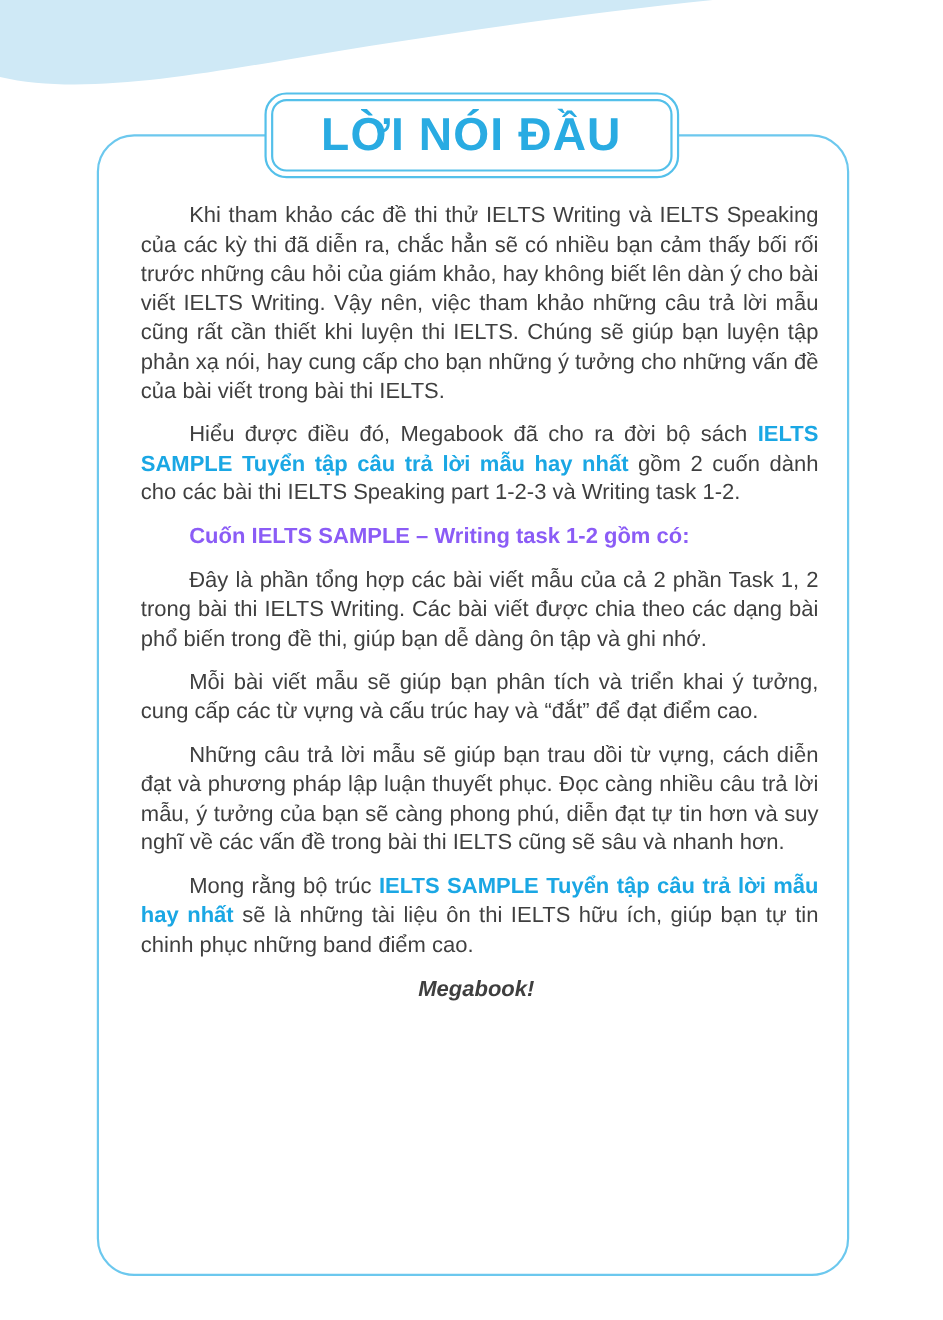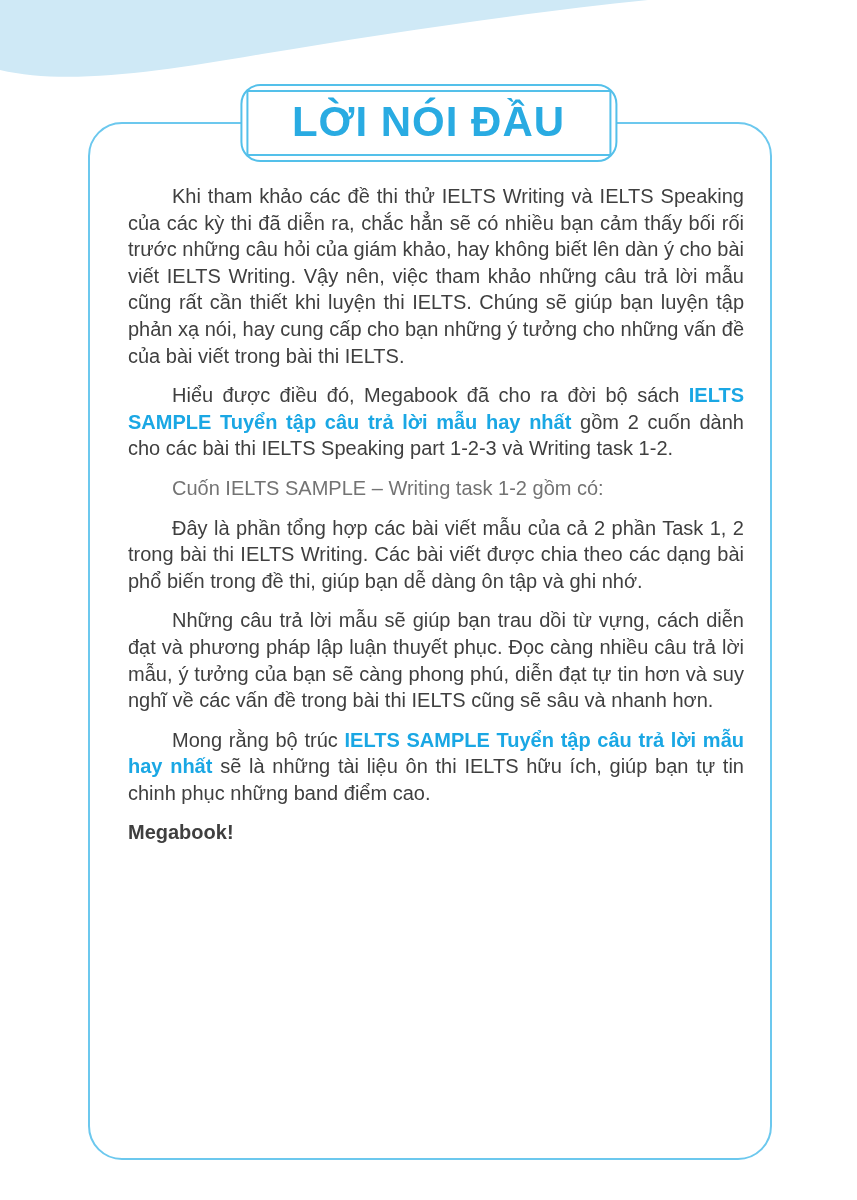--- a/index.html
+++ b/index.html
@@ -27,21 +27,21 @@
     left:50%; top:84px;
     transform:translateX(-50%);
     background:#ffffff;
     border:2px solid #54c0ea;
     border-radius:20px;
     padding:4px;
     z-index:3;
   }
   .titlebox-inner {
     border:2px solid #54c0ea;
-    border-radius:2px;
+    border-radius:14px;
     padding:7px 44px 9px 44px;
   }
   .title {
     font-size:42px;
     font-weight:bold;
     color:#29abe2;
     letter-spacing:1px;
     white-space:nowrap;
     line-height:1.1;
   }
@@ -51,23 +51,24 @@
     width:616px;
     z-index:2;
     color:#3f3f3f;
     font-size:20px;
     line-height:1.33;
     text-align:justify;
   }
   .content p { margin-bottom:13px; }
   .content p.indent { text-indent:2.2em; }
   .accent { color:#1aa7e4; font-weight:bold; }
-  .bold { font-weight:normal; color:#737373; }
+  .bold { font-weight:bold; color:#8b5cf6; }
   .signature {
-    text-align:left;
+    text-align:center;
+    font-style:italic;
     font-weight:bold;
     color:#3f3f3f;
     margin-top:6px;
     padding-right:6px;
   }
 </style>
 </head>
 <body>
 
 <svg class="wave" width="857" height="100" viewBox="0 0 857 100" aria-hidden="true">
@@ -88,20 +89,21 @@
 
   <p class="indent"><span>Hiểu được điều đó, Megabook đã cho ra đời bộ sách </span><span class="accent">IELTS SAMPLE Tuyển tập câu trả lời mẫu hay nhất</span><span> gồm 2 cuốn dành cho các bài thi IELTS Speaking part 1-2-3 và Writing task 1-2.</span></p>
 
   <p class="indent"><span class="bold">Cuốn IELTS SAMPLE – Writing task 1-2 gồm có:</span></p>
 
 
 
 
   <p class="indent"><span>Đây là phần tổng hợp các bài viết mẫu của cả 2 phần Task 1, 2 trong bài thi IELTS Writing. Các bài viết được chia theo các dạng bài phổ biến trong đề thi, giúp bạn dễ dàng ôn tập và ghi nhớ.</span></p>
 
+  <p class="indent"><span>Mỗi bài viết mẫu sẽ giúp bạn phân tích và triển khai ý tưởng, cung cấp các từ vựng và cấu trúc hay và “đắt” để đạt điểm cao.</span></p>
 
   <p class="indent"><span>Những câu trả lời mẫu sẽ giúp bạn trau dồi từ vựng, cách diễn đạt và phương pháp lập luận thuyết phục. Đọc càng nhiều câu trả lời mẫu, ý tưởng của bạn sẽ càng phong phú, diễn đạt tự tin hơn và suy nghĩ về các vấn đề trong bài thi IELTS cũng sẽ sâu và nhanh hơn.</span></p>
 
   <p class="indent"><span>Mong rằng bộ trúc </span><span class="accent">IELTS SAMPLE Tuyển tập câu trả lời mẫu hay nhất</span><span> sẽ là những tài liệu ôn thi IELTS hữu ích, giúp bạn tự tin chinh phục những band điểm cao.</span></p>
 
   <p class="signature">Megabook!</p>
 
 </div>
 
 </body></html>

